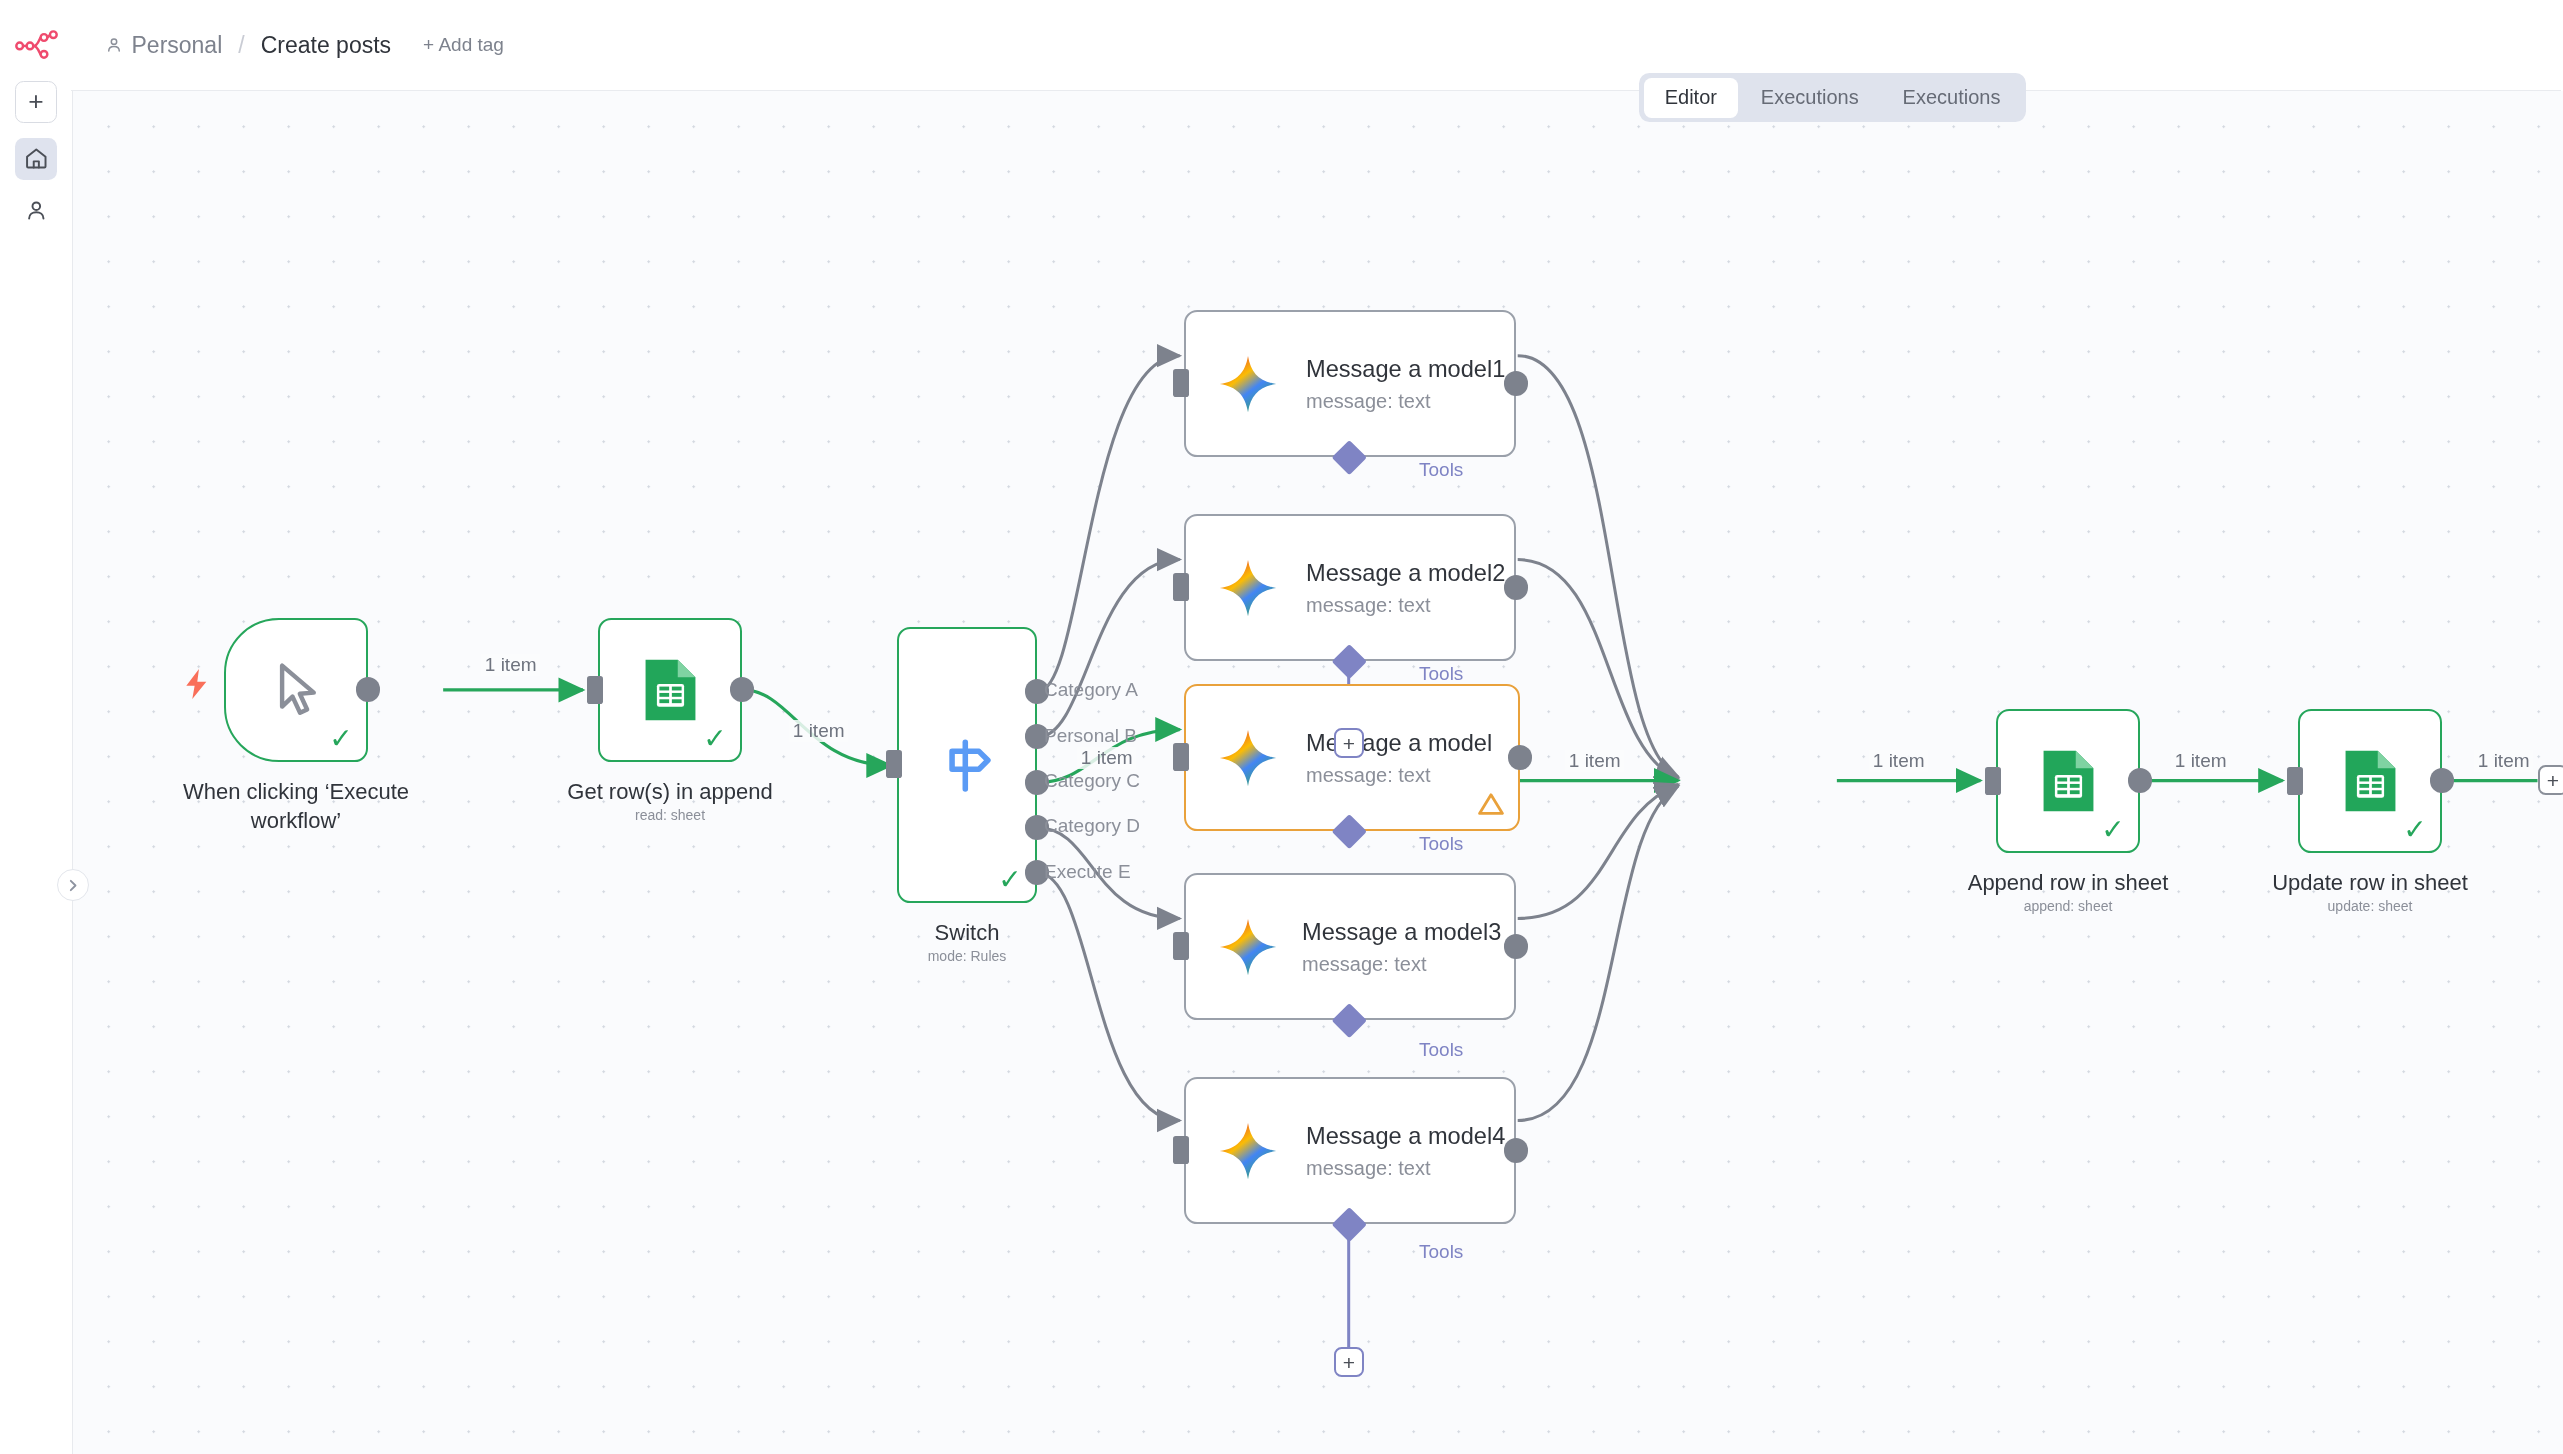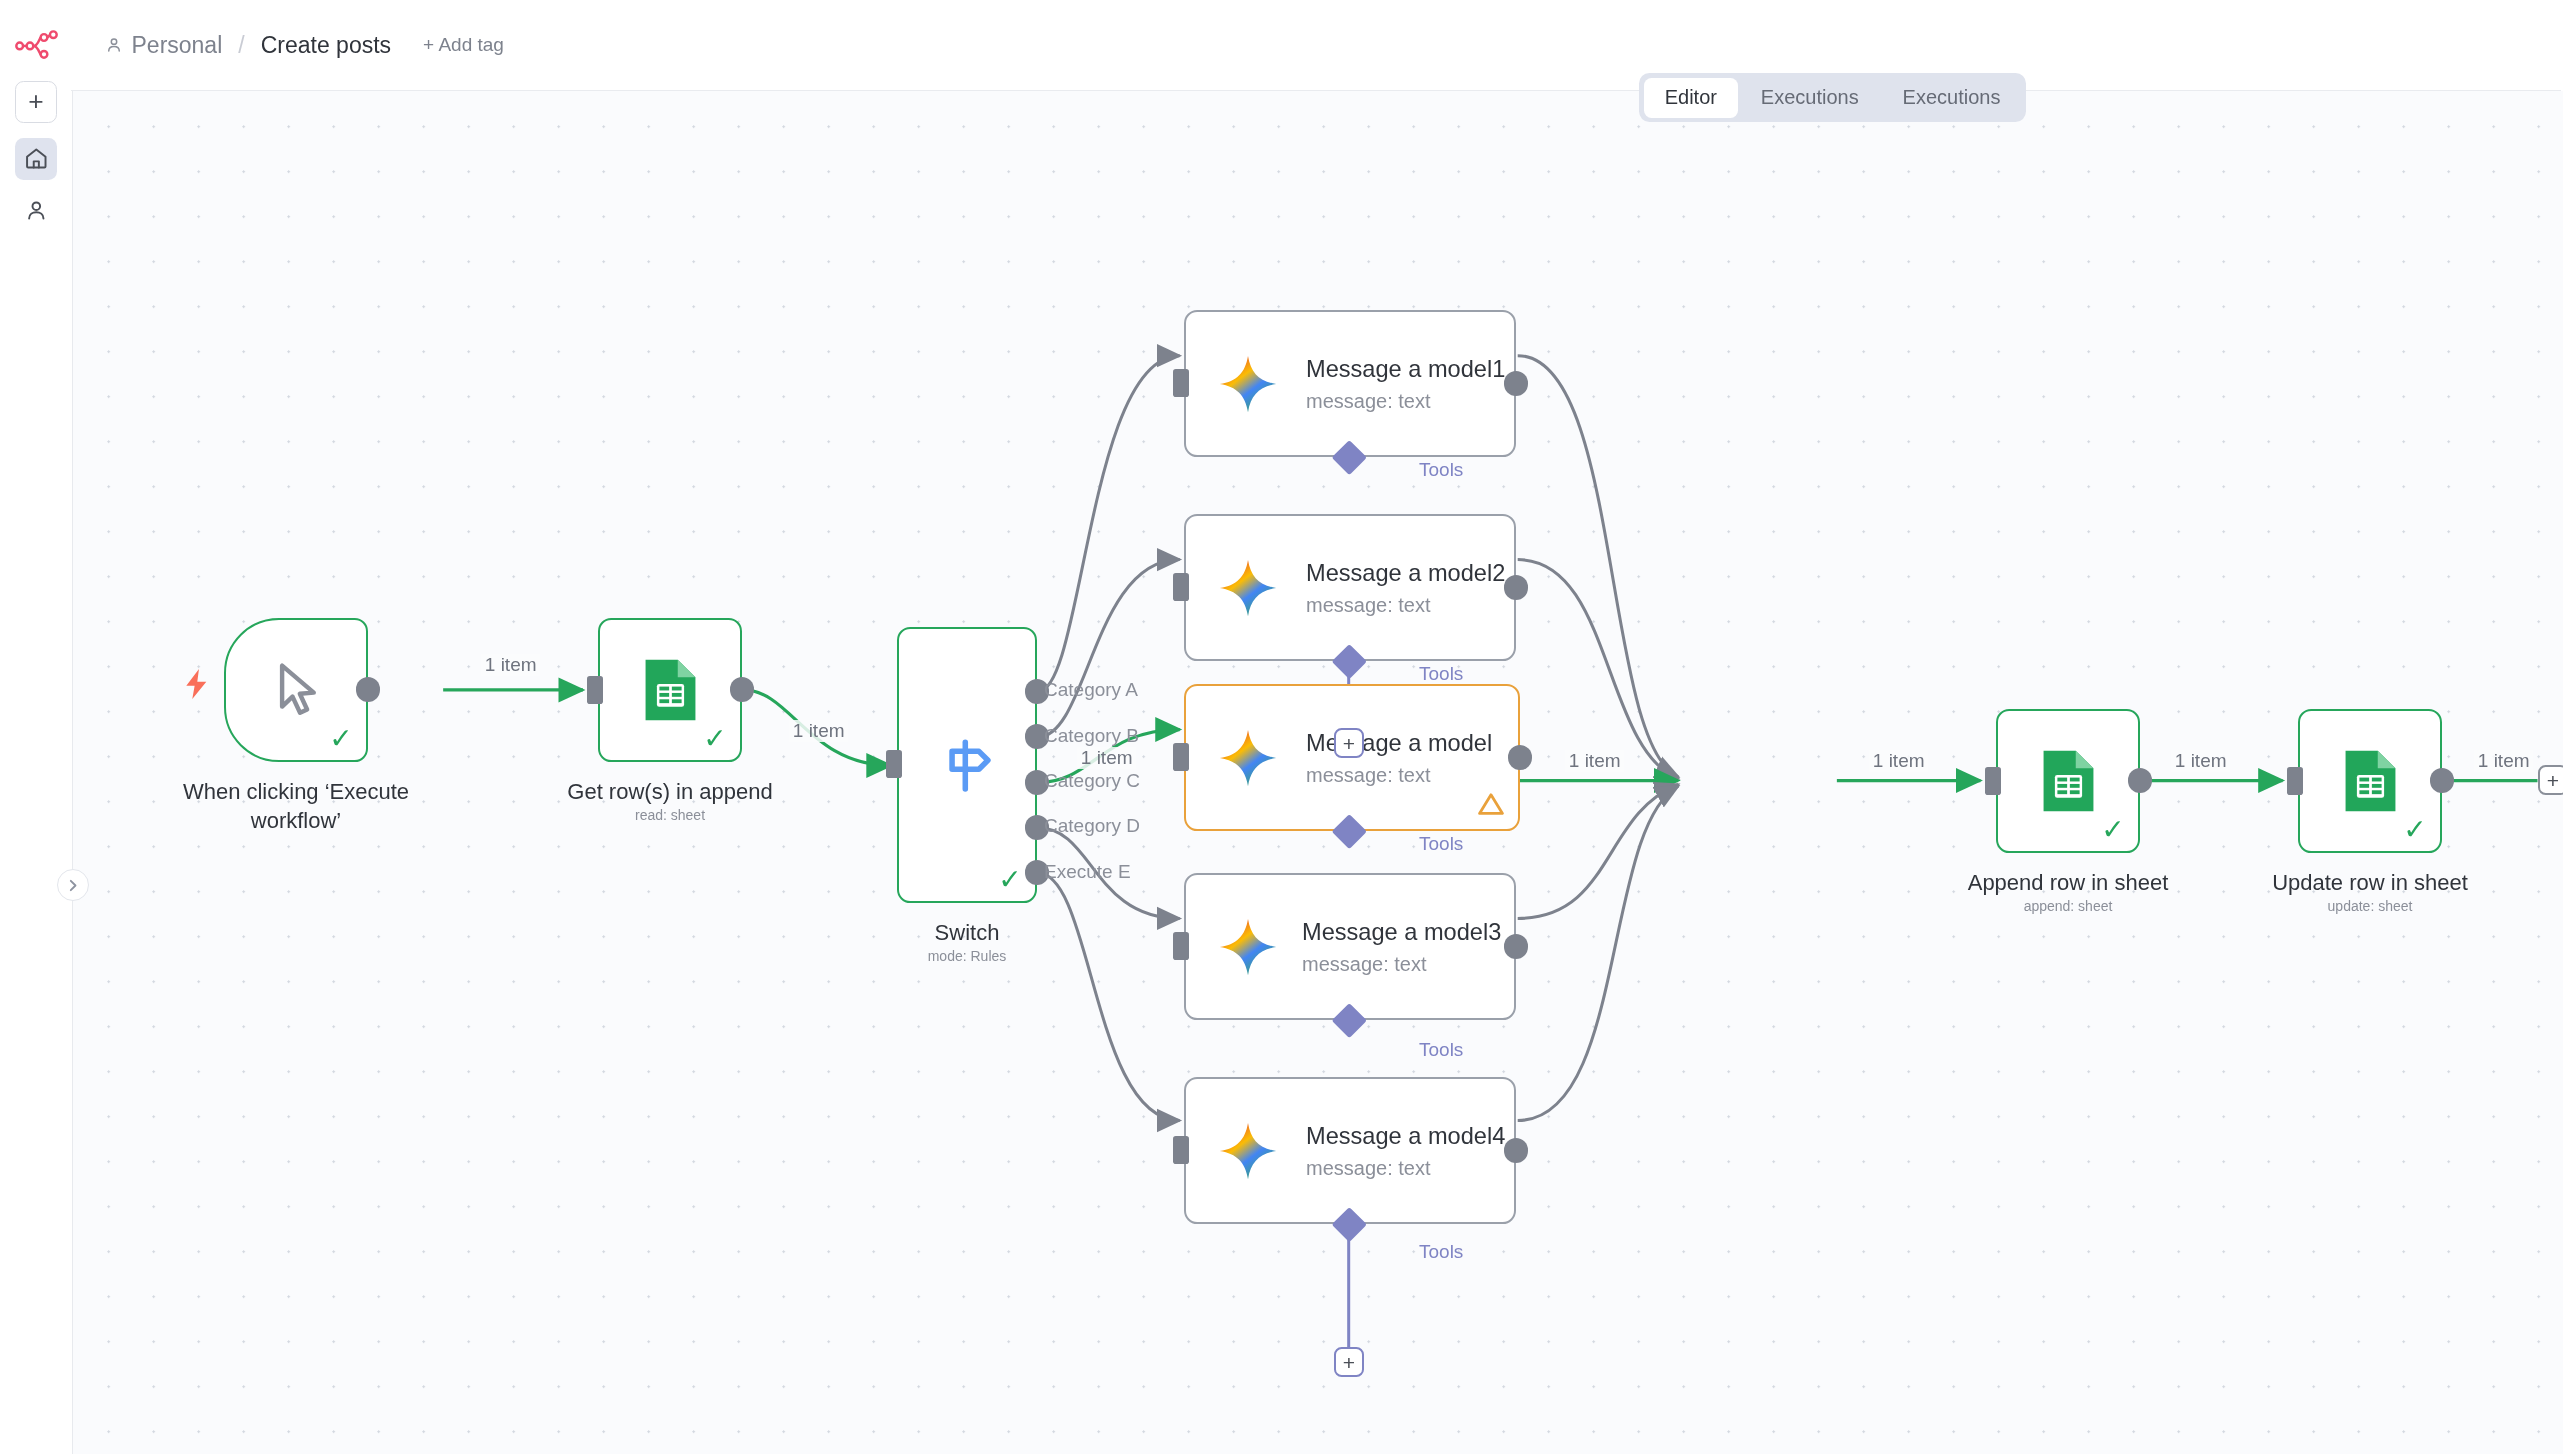--- a/index.html
+++ b/index.html
@@ -302,21 +302,21 @@
       <div class="caption" style="top:291px;">Switch</div>
       <div class="subcaption" style="top:321px;">mode: Rules</div>
       <div class="h-in" style="left:-11.3px; top:123px;"></div>
       <div class="h-out" style="right:-12.3px; top:52px;"></div>
       <div class="h-out" style="right:-12.3px; top:97px;"></div>
       <div class="h-out" style="right:-12.3px; top:143px;"></div>
       <div class="h-out" style="right:-12.3px; top:188px;"></div>
       <div class="h-out" style="right:-12.3px; top:233px;"></div>
     </div>
     <div class="port-label" style="left:971px; top:588px;">Category A</div>
-    <div class="port-label" style="left:971px; top:634px;">Category B</div>
+    <div class="port-label" style="left:971px; top:634px;">Personal B</div>
     <div class="port-label" style="left:971px; top:679px;">Category C</div>
     <div class="port-label" style="left:971px; top:724px;">Category D</div>
     <div class="port-label" style="left:971px; top:770px;">Execute E</div>
     <div class="edge-label" style="left:1004px; top:656px;">1 item</div>
 
     <div class="node" style="left:1111px; top:219px;">
       <div class="nbox" style="width:332px; height:147px; padding-left:32px; gap:28px;">
         <svg class="gstar" viewBox="0 0 64 64">
           <path d="M32 2 C35 20 44 29 62 32 C44 35 35 44 32 62 C29 44 20 35 2 32 C20 29 29 20 32 2 Z" fill="url(#gstarG2)"></path>
           <defs>

